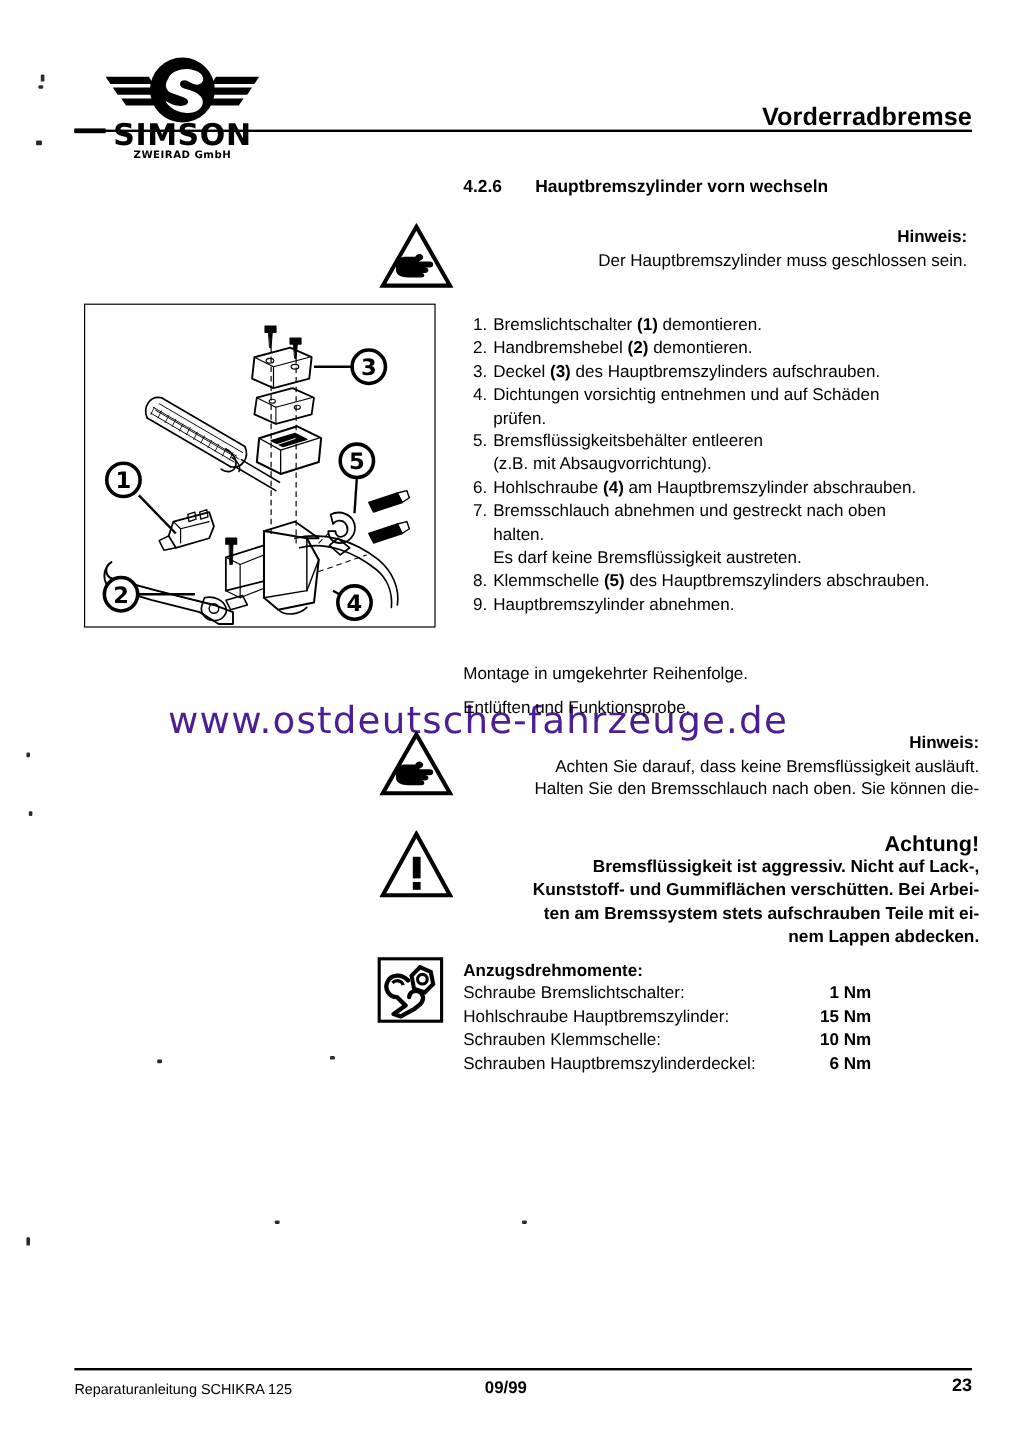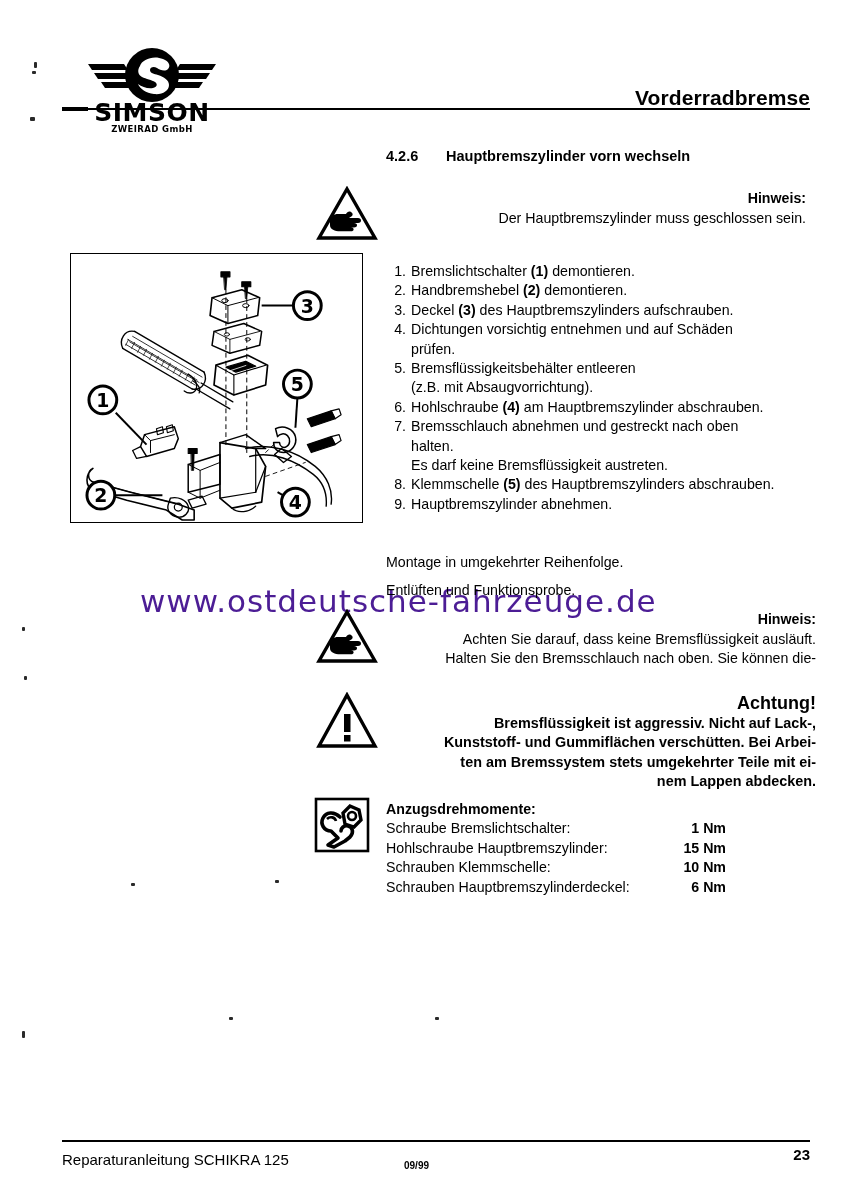--- a/index.html
+++ b/index.html
@@ -186,29 +186,28 @@
     left: 62px;
     top: 1140px;
     width: 748px;
     height: 0;
     border-top: 2px solid #000;
   }
   .footer-left {
     position: absolute;
     left: 62px;
     top: 1151px;
-    font-size: 15px;
+    font-size: 12px;
   }
   .footer-center {
     position: absolute;
     left: 404px;
     top: 1148px;
-    font-size: 10px;
-    font-weight: bold;
-    margin-top: 12px;
+    font-size: 14px;
+    font-weight: bold;
   }
   .footer-right {
     position: absolute;
     right: 35px;
     top: 1146px;
     font-size: 15px;
     font-weight: bold;
   }
 </style>
 </head>
@@ -457,21 +456,21 @@
     <svg viewBox="0 0 62 58" width="62" height="58" xmlns="http://www.w3.org/2000/svg">
       <path d="M31,3 L59,54 L3,54 Z" fill="none" stroke="#000" stroke-width="3.4"></path>
       <rect x="28" y="22" width="6.5" height="18" fill="#000"></rect>
       <rect x="28" y="43" width="6.5" height="6.5" fill="#000"></rect>
     </svg>
   </div>
   <div class="note-body bold-block" style="left:386px;top:692px;width:430px;">
     <div class="achtung-title">Achtung!</div>
     <div>Bremsflüssigkeit ist aggressiv. Nicht auf Lack-,</div>
     <div>Kunststoff- und Gummiflächen verschütten. Bei Arbei-</div>
-    <div>ten am Bremssystem stets umgekehrter Teile mit ei-</div>
+    <div>ten am Bremssystem stets aufschrauben Teile mit ei-</div>
     <div>nem Lappen abdecken.</div>
   </div>
 
   <div class="note-icon" style="left:314px;top:797px;width:56px;height:56px;">
     <svg viewBox="0 0 56 56" width="56" height="56" xmlns="http://www.w3.org/2000/svg">
       <rect x="2" y="2" width="52" height="52" fill="none" stroke="#000" stroke-width="2.6"></rect>
 
       <path d="M36,9 L45,13 L47,23 L40,30 L31,27 L29,16 Z" fill="none" stroke="#000" stroke-width="3.4"></path>
       <circle cx="38" cy="19" r="4" fill="none" stroke="#000" stroke-width="2.6"></circle>
 

